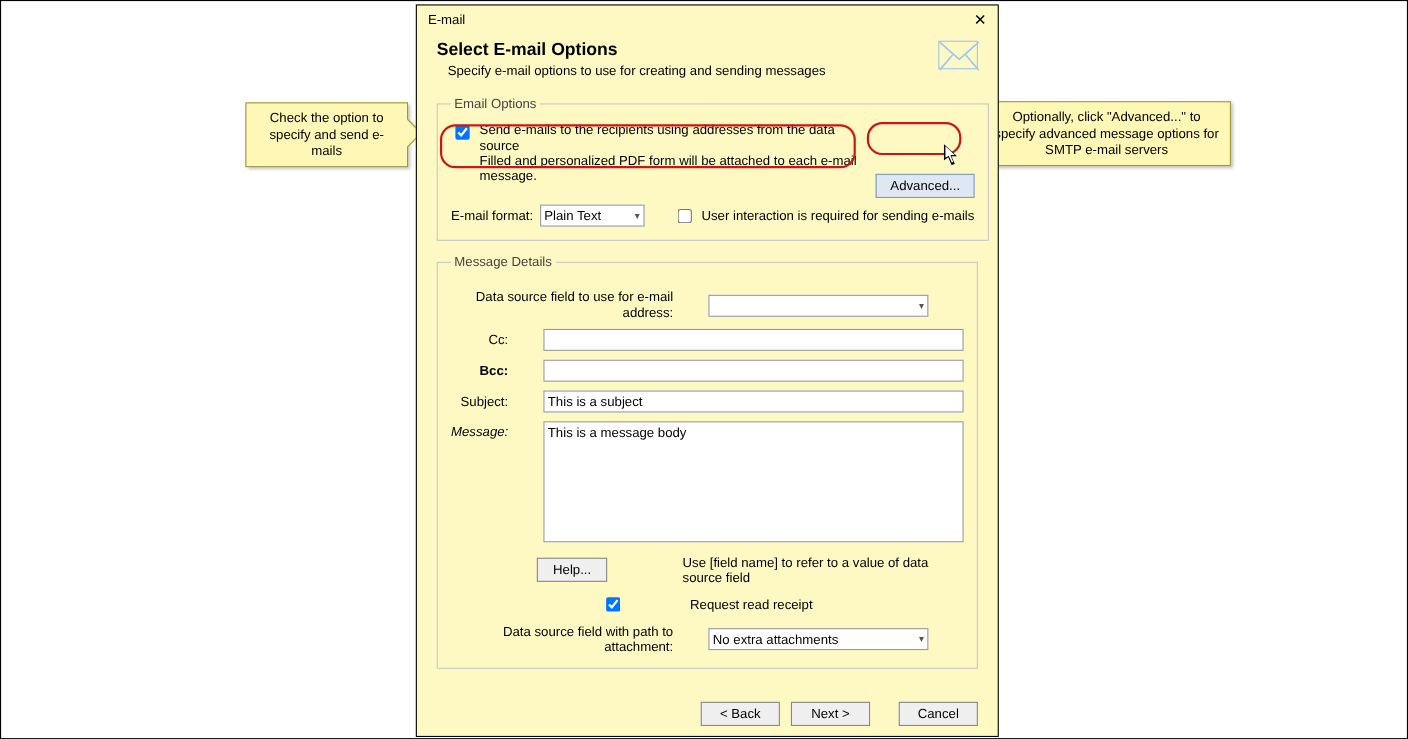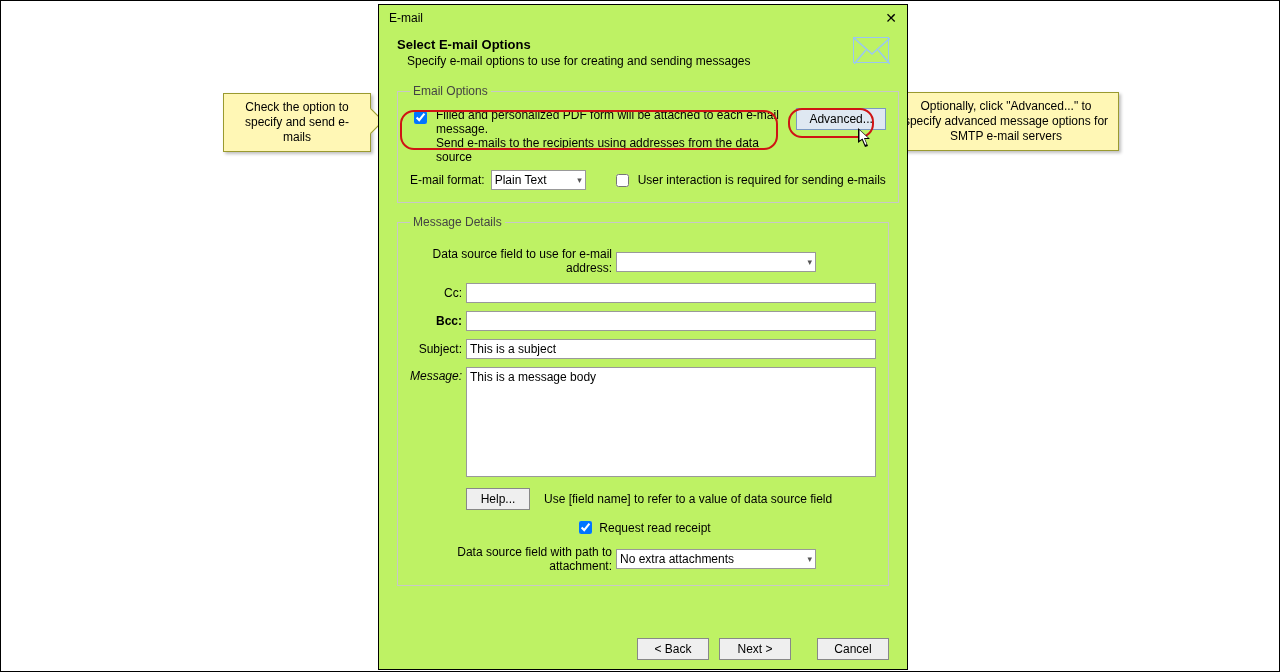--- a/index.html
+++ b/index.html
@@ -15,35 +15,35 @@
   .canvas {
     width: 1280px; height: 672px;
     border: 1px solid #000;
     position: relative;
   }
   .dialog {
     position: absolute;
     left: 377px; top: 3px;
     width: 530px; height: 666px;
     border: 1px solid #000;
-    background: #bef264;
+    background: #fef9c3;
     display: flex; flex-direction: column;
   }
   .titlebar {
     height: 26px;
     display: flex; align-items: center; justify-content: space-between;
     padding: 0 10px;
     font-size: 12px;
   }
   .close { font-size: 14px; line-height: 14px; cursor: default; }
   .header {
     padding: 6px 18px 6px 18px;
     position: relative;
   }
-  .header .title { font-weight: bold; font-size: 13px; }
+  .header .title { font-weight: bold; font-size: 16px; }
   .header .subtitle { font-size: 12px; padding-left: 10px; margin-top: 2px; }
   .mail-icon {
     position: absolute; right: 18px; top: 6px;
     width: 36px; height: 26px;
     border: 1.5px solid #9ac6f3;
   }
   .mail-icon .envline { stroke:#9ac6f3; stroke-width:1.5; fill:none; }
   .body {
     flex: 1 1 auto;
     padding: 10px 18px 0 18px;
@@ -64,22 +64,22 @@
   .select { position: relative; display: inline-flex; align-items:center; justify-content:space-between; padding:1px 3px; }
   .select .arrow { font-size:9px; color:#555; }
   textarea { height: auto; resize: none; }
   .btn {
     border: 1px solid #888; background:#efefef;
     padding: 2px 12px; font:inherit; min-width:72px; text-align:center;
     height: 22px; display:inline-flex; align-items:center; justify-content:center;
     cursor: default;
   }
   .btn.small { min-width:64px; }
-  .btn.pressed { background:#dfe8f2; border-color:#7a99c2; }
-  .form-row { display:flex; align-items:center; margin-top:8px; }
+  .btn.pressed { background:#dfe8f2; border-color:#7a99c2;margin-top:47px; }
+  .form-row { display:flex; align-items:center; margin-top:8px;gap:28px; }
   .form-row .lbl { width: 206px; text-align:right; padding-right:4px; }
   .form-row .ctrl { flex:1; }
   .form-row .ctrl input[type=text], .form-row .ctrl .select, .form-row .ctrl textarea { width:100%; }
   .bottom-bar {
     height:40px; display:flex; align-items:center; justify-content:flex-end;
     gap:10px; padding:0 18px;
   }
   
   .callout {
     position:absolute;
@@ -147,22 +147,22 @@
     </div>
 
     <div class="body">
 
       <fieldset style="position:relative;">
         <legend>Email Options</legend>
 
         <div style="display:flex; align-items:flex-start; gap:6px;">
           <input type="checkbox" class="checkbox" checked="" style="">
           <div style="flex:1;">
+            <div>Send e-mails to the recipients using addresses from the data source</div>
             <div>Filled and personalized PDF form will be attached to each e-mail message.</div>
-            <div>Send e-mails to the recipients using addresses from the data source</div>
           </div>
           <div class="btn small pressed">
             <span>Advanced...</span>
           </div>
         </div>
 
         <div class="row" style="">
           <label>E-mail format:</label>
           <div class="select" style="width:95px;">
             <span>Plain Text</span>

